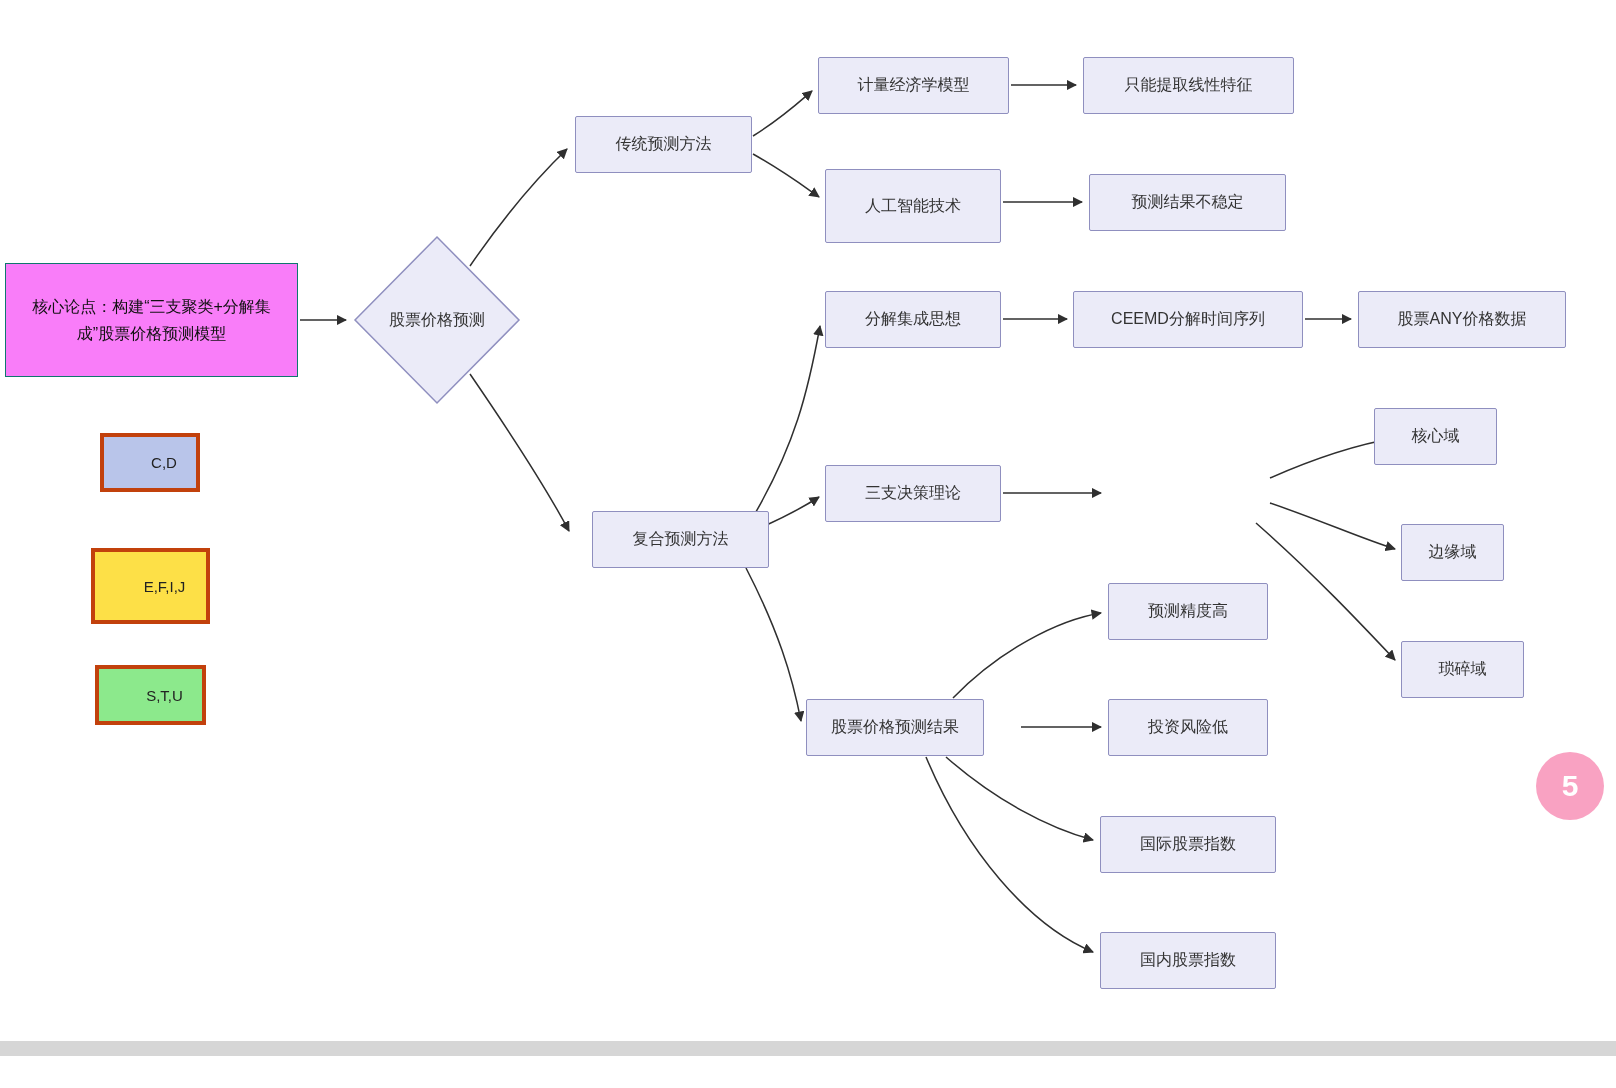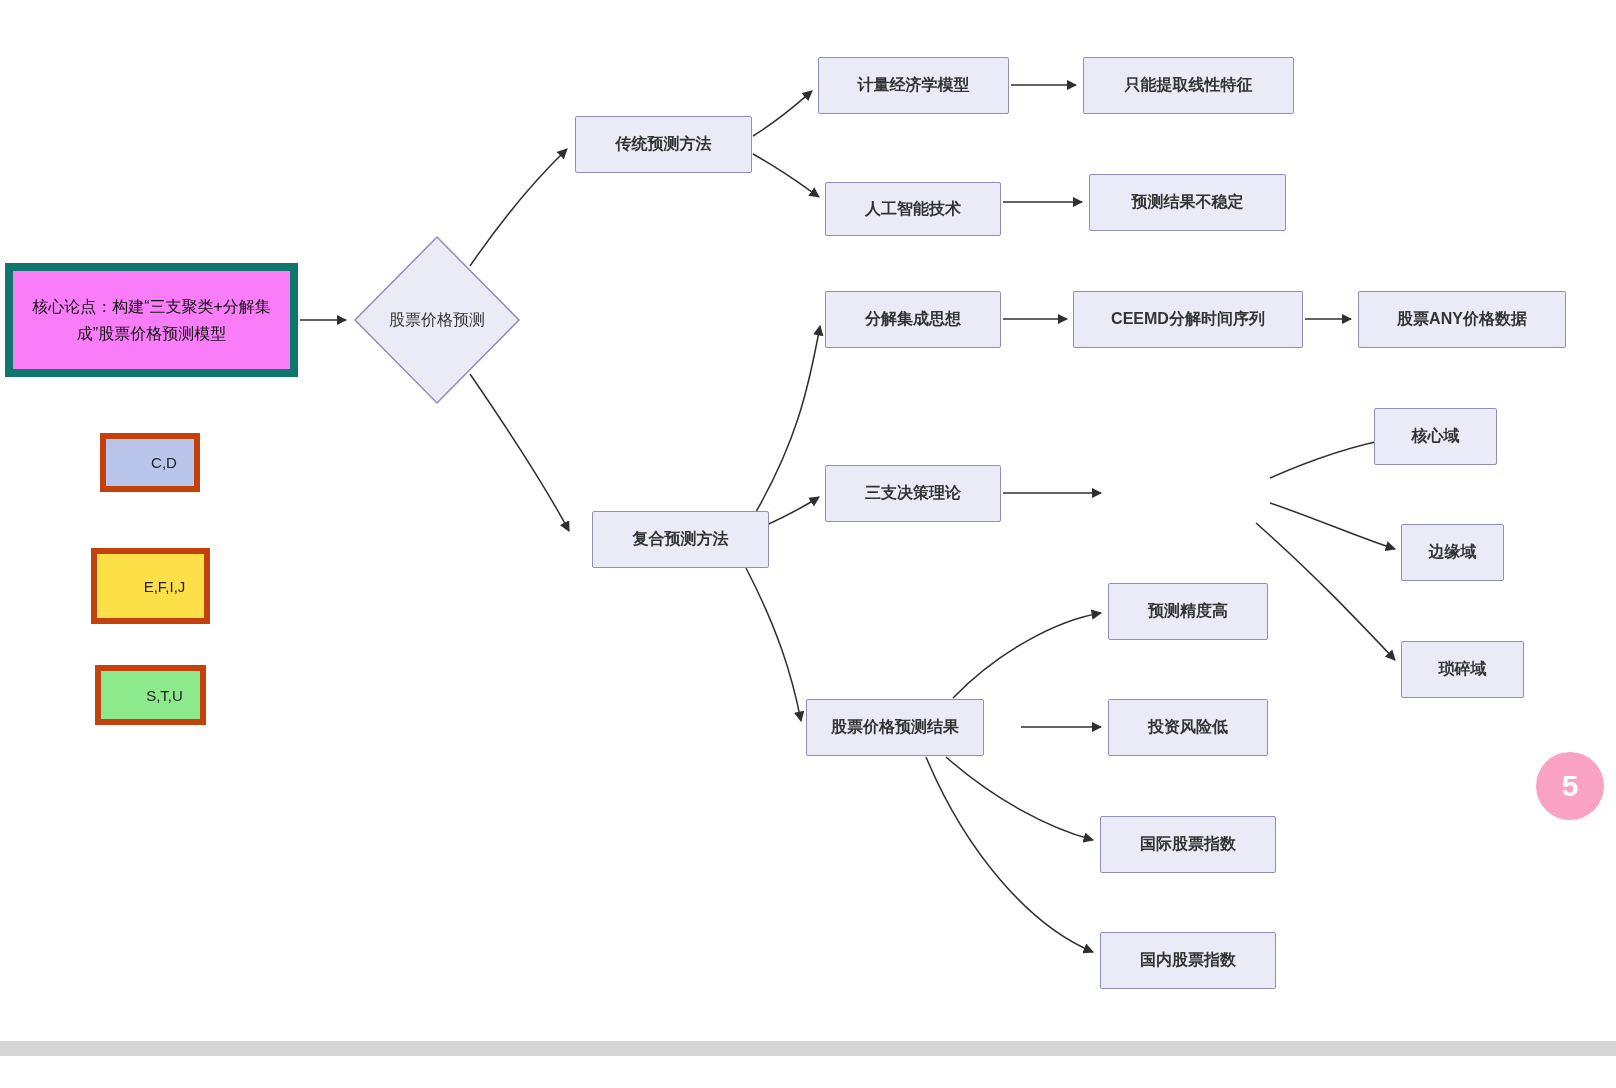--- a/index.html
+++ b/index.html
@@ -17,48 +17,47 @@
     position: absolute;
     display: flex; align-items: center; justify-content: center;
     background: #ebebf8;
     border: 1px solid #8f8fbf;
     border-radius: 2px;
     color: #333333;
     font-size: 16px;
     text-align: center;
     box-sizing: border-box;
     padding: 2px 6px;
-    font-weight: bold;
   }
 
   .core-box {
     position: absolute;
     left: 5px; top: 263px; width: 293px; height: 114px;
     background: #f97df9;
-    border: 8px solid #0f766e;
+    border: 1px solid #0f766e;
     display: flex; align-items: center; justify-content: center;
     text-align: center;
     font-size: 16px; color: #111111;
     line-height: 1.7;
     box-sizing: border-box;
     padding: 4px 10px;
   }
 
   .diamond-label {
     position: absolute;
     left: 362px; top: 306px; width: 150px; height: 28px;
     display: flex; align-items: center; justify-content: center;
     font-size: 16px; color: #333333;
   }
 
   .legend-box {
     position: absolute;
     display: flex; align-items: center; justify-content: center;
     font-size: 15px; color: #222222;
-    border: 6px solid #c2410c;
+    border: 4px solid #c2410c;
     box-sizing: border-box;
     padding-left: 28px;
   }
   .legend-cd   { left: 100px; top: 433px; width: 100px; height: 59px; background: #b9c5ea; }
   .legend-efij { left: 91px;  top: 548px; width: 119px; height: 76px; background: #fde047; }
   .legend-stu  { left: 95px;  top: 665px; width: 111px; height: 60px; background: #8ce98c; }
 
   .badge {
     position: absolute;
     left: 1536px; top: 752px; width: 68px; height: 68px;
@@ -116,21 +115,21 @@
 
   <div class="diamond-label">股票价格预测</div>
 
   <div class="legend-box legend-cd">C,D</div>
   <div class="legend-box legend-efij">E,F,I,J</div>
   <div class="legend-box legend-stu">S,T,U</div>
 
   <div class="node" style="left:575px;top:116px;width:177px;height:57px">传统预测方法</div>
   <div class="node" style="left:818px;top:57px;width:191px;height:57px">计量经济学模型</div>
   <div class="node" style="left:1083px;top:57px;width:211px;height:57px">只能提取线性特征</div>
-  <div class="node" style="left:825px;top:182px;width:176px;height:54px">人工智能技术</div>
+  <div class="node" style="left:825px;top:169px;width:176px;height:74px">人工智能技术</div>
   <div class="node" style="left:1089px;top:174px;width:197px;height:57px">预测结果不稳定</div>
 
   <div class="node" style="left:825px;top:291px;width:176px;height:57px">分解集成思想</div>
   <div class="node" style="left:1073px;top:291px;width:230px;height:57px">CEEMD分解时间序列</div>
   <div class="node" style="left:1358px;top:291px;width:208px;height:57px">股票ANY价格数据</div>
 
   <div class="node" style="left:592px;top:511px;width:177px;height:57px">复合预测方法</div>
   <div class="node" style="left:825px;top:465px;width:176px;height:57px">三支决策理论</div>
   <div class="node" style="left:1374px;top:408px;width:123px;height:57px">核心域</div>
   <div class="node" style="left:1401px;top:524px;width:103px;height:57px">边缘域</div>

